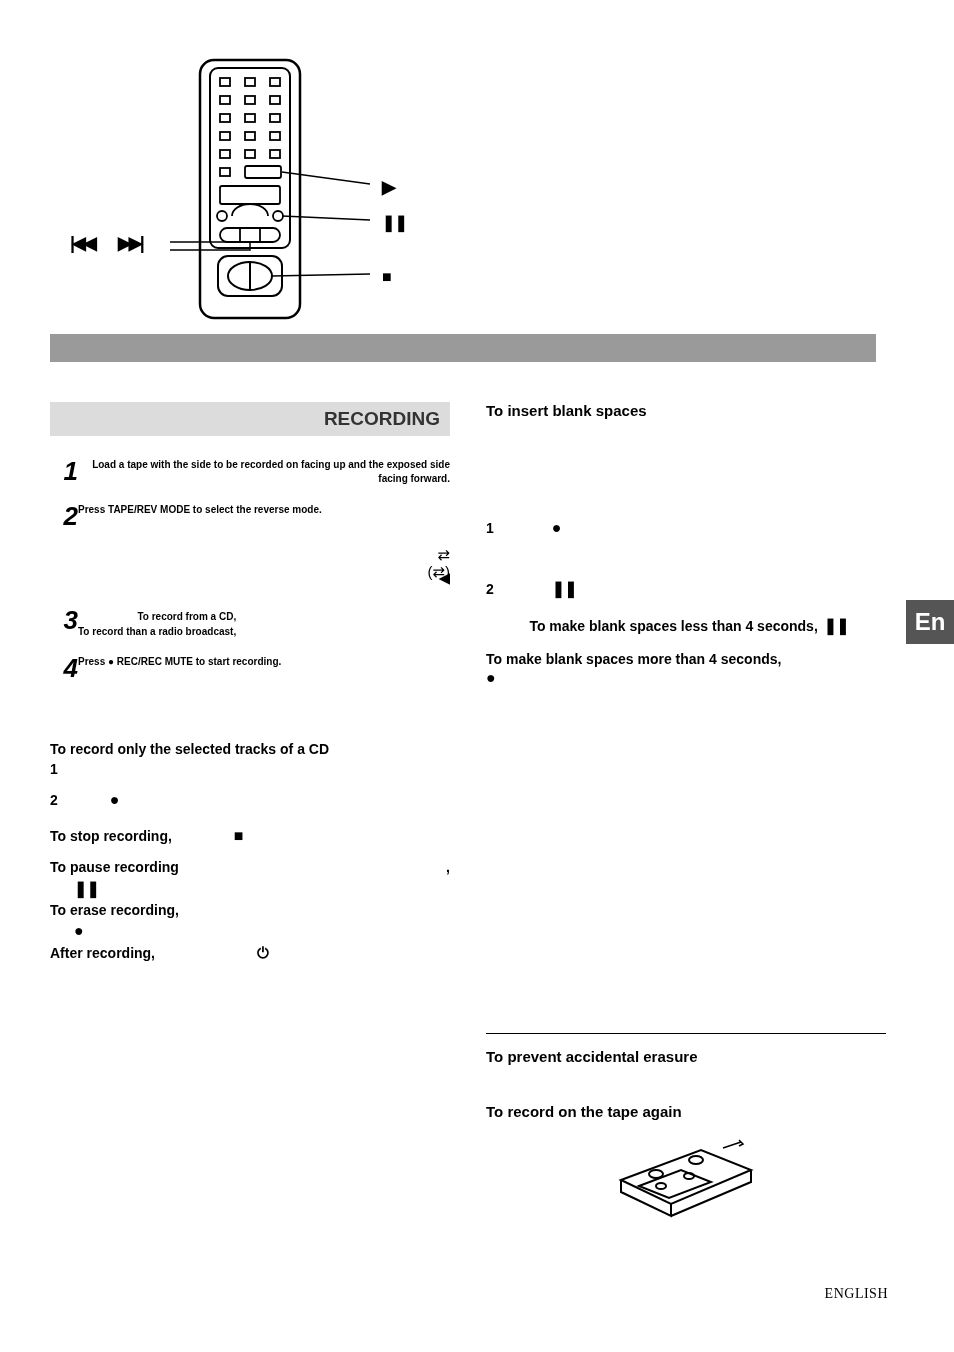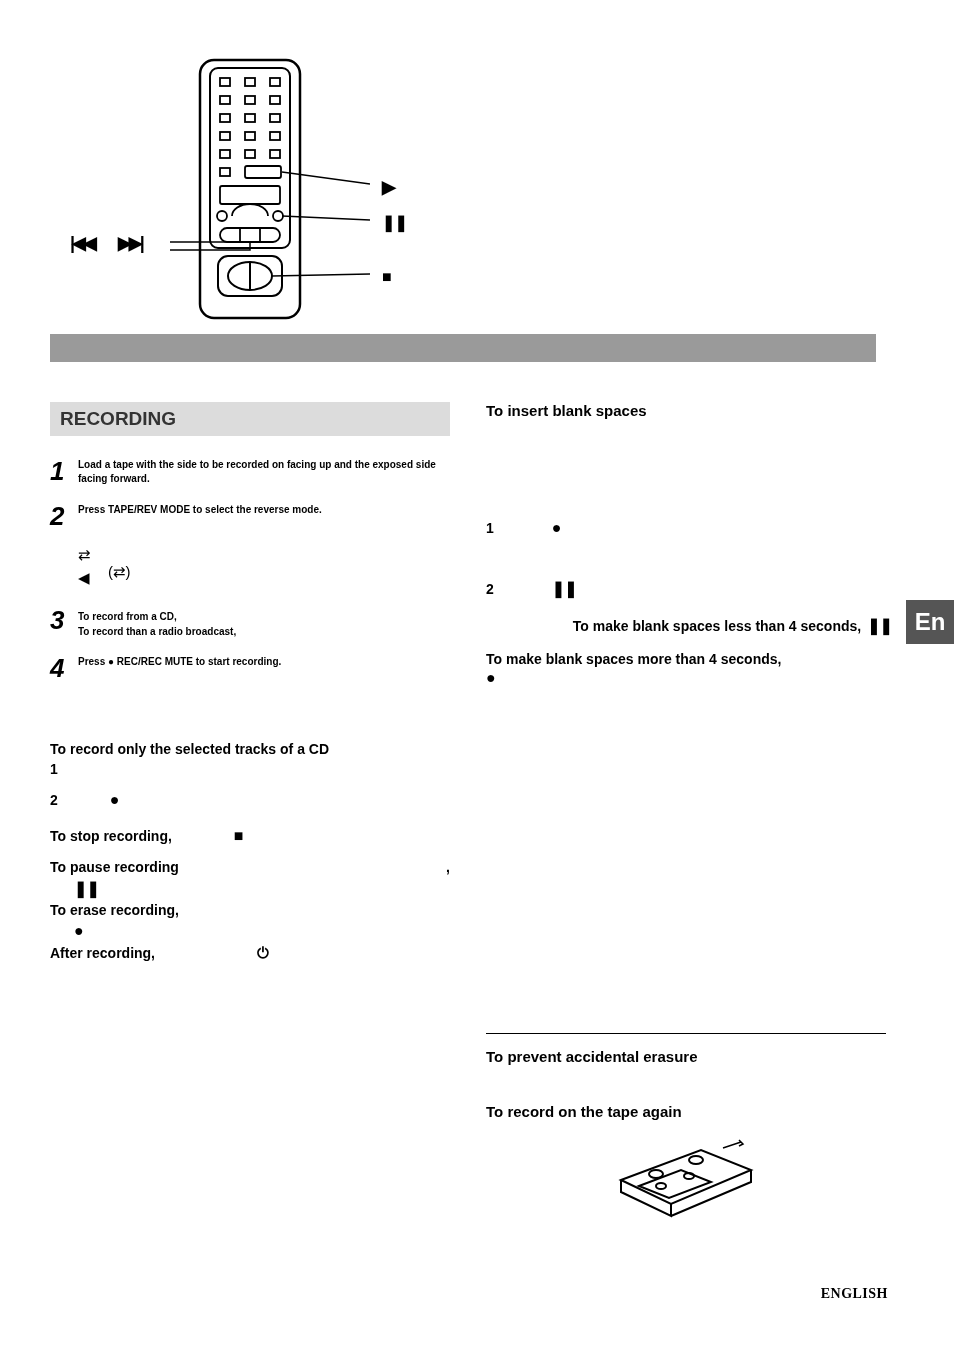--- a/index.html
+++ b/index.html
@@ -28,21 +28,21 @@
     height: 28px;
     width: 826px;
     margin-left: 0;
     margin-top: 8px;
   }
   .columns {
     display: flex;
     margin-top: 40px;
     gap: 36px;
   }
-  .col-left { width: 400px; }
+  .col-left { width: 400px; text-align: right; }
   .col-right { width: 400px; }
   .section-heading {
     background: #dcdcdc;
     padding: 6px 10px;
     font-weight: bold;
     font-size: 19px;
     color: #333;
     margin-bottom: 22px;
   }
   .step { display: flex; margin-bottom: 18px; }
@@ -75,21 +75,21 @@
   }
   .hr-thin {
     border: none;
     border-top: 1px solid #000;
     margin: 4px 0 14px 0;
   }
   .bottom-right {
     position: absolute;
     right: 66px;
     bottom: 50px;
-    font-weight: bold;
+    font-weight: normal;
     font-size: 14px;
     letter-spacing: 0.5px;
     font-family: Georgia, 'Times New Roman', serif;
   }
   .icon-prev, .icon-next {
     font-size: 18px;
     letter-spacing: -3px;
   }
   .icon-play { font-size: 18px; }
   .icon-pause { font-weight: bold; font-size: 16px; letter-spacing: -1px; }
@@ -264,21 +264,21 @@
       <div style="height:40px;"></div>
 
       <div class="sub-line">
         <span>2</span>
         <span style="width:46px;"></span>
         <span class="inline-icon icon-pause">❚❚</span>
       </div>
 
       <div style="height:16px;"></div>
 
-      <div class="sub-line" style="justify-content:flex-end; width:100%;">
+      <div class="sub-line" style="justify-content:center; width:100%;">
         <span>To make blank spaces less than 4 seconds,</span>
         <span class="inline-icon icon-pause" style="margin-right:-6px;">❚❚</span>
       </div>
 
       <div style="height:14px;"></div>
 
       <div class="sub-line">
           <span>To make blank spaces more than 4 seconds,</span>
         </div>
       <div class="sub-line">

